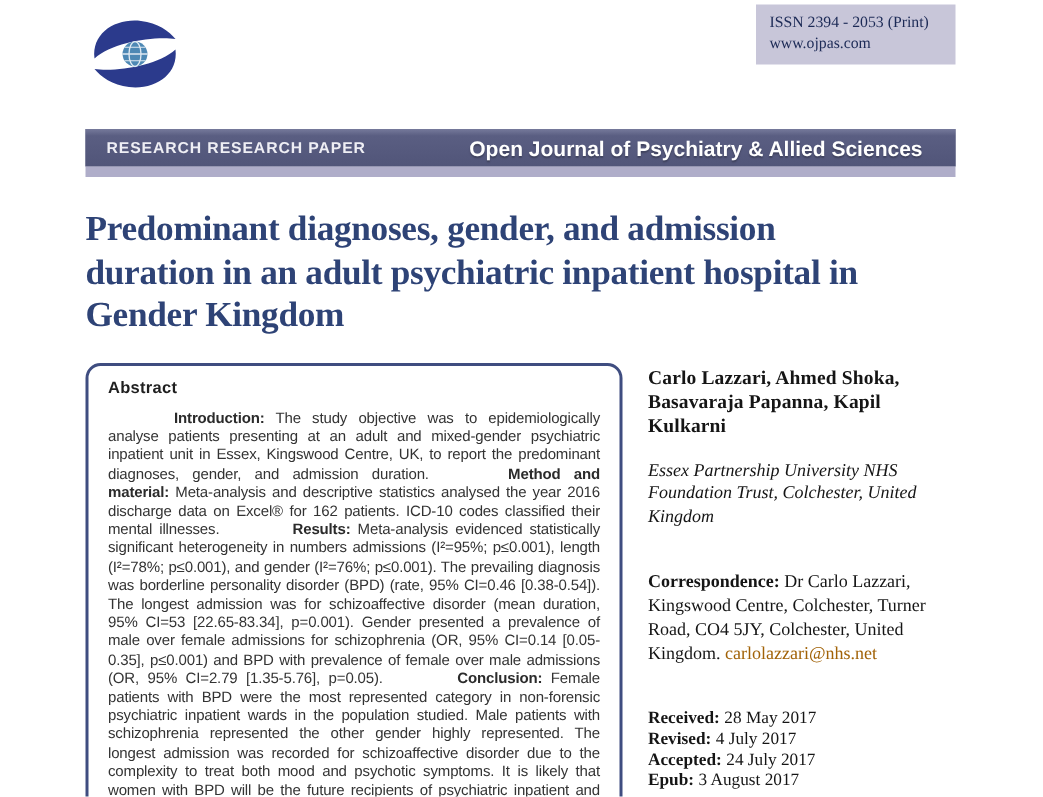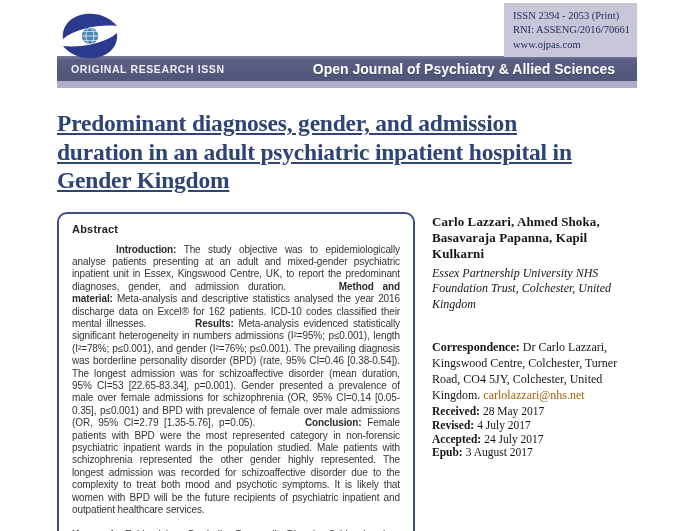--- a/index.html
+++ b/index.html
@@ -3,21 +3,21 @@
 <meta charset="utf-8">
 <style>
   html,body{margin:0;padding:0;}
   body{
     width:695px;height:531px;position:relative;overflow:hidden;
     background:#ffffff;font-family:"Liberation Sans",sans-serif;
   }
   .page{position:absolute;left:57px;top:0;width:580px;}
 
   
-  .masthead{position:relative;height:56px;}
+  .masthead{position:relative;height:86px;}
   .logo{position:absolute;left:2px;top:9px;width:62px;height:54px;}
   .issn-box{
     position:absolute;right:0;top:3px;width:117px;
     background:#c8c6d9;padding:6px 7px 5px 9px;
     font-family:"Liberation Serif",serif;font-size:10.5px;line-height:14.4px;
     color:#1c2a56;
   }
   .issn-box .site{color:#1c2a56;text-decoration:none;}
 
   
@@ -34,21 +34,21 @@
     font-size:14px;font-weight:bold;color:#ffffff;padding-right:22px;white-space:nowrap;
     text-shadow:0 1px 1px rgba(0,0,0,.25);
   }
   .band-strip{height:7px;background:#afadc9;}
 
   
   .title{
     margin-top:21px;font-family:"Liberation Serif",serif;font-weight:bold;
     font-size:23.5px;line-height:28.5px;color:#2e4376;letter-spacing:-.2px;
   }
-  .title-line{white-space:nowrap;text-decoration:underline;}
+  .title-line{white-space:nowrap;}
 
   
   .columns{display:flex;margin-top:17px;gap:17px;align-items:flex-start;}
 
   .abstract-box{
     width:358px;box-sizing:border-box;flex:0 0 358px;
     border:2px solid #3f4d80;border-radius:10px;
     padding:9px 13px 11px;background:#ffffff;
   }
   .abstract-heading{font-size:11px;font-weight:bold;color:#1f1f1f;letter-spacing:.2px;}
@@ -57,24 +57,24 @@
     color:#333333;letter-spacing:-.1px;
   }
   .abstract-text b{color:#2b2b2b;margin-left:44px;}
   .keywords{margin-top:13px;font-size:10px;color:#333333;letter-spacing:-.1px;}
 
   .right-col{
     width:205px;flex:0 0 205px;padding-top:2px;
     font-family:"Liberation Serif",serif;color:#151515;
   }
   .authors{font-weight:bold;font-size:13px;line-height:16px;letter-spacing:.1px;}
-  .affiliation{margin-top:4px;font-style:italic;font-size:12px;line-height:15.5px;}
+  .affiliation{margin-top:14px;font-style:italic;font-size:12px;line-height:15.5px;}
   .correspondence{margin-top:27px;font-size:12px;line-height:16px;}
   .correspondence .email{color:#a16207;text-decoration:none;display:inline-block;}
-  .dates{margin-top:2px;font-size:11.5px;line-height:13.8px;}
+  .dates{margin-top:30px;font-size:11.5px;line-height:13.8px;}
   .dates b{margin-right:3px;}
 </style>
 </head>
 <body>
 
 <div class="page">
 
   <div class="masthead">
     <div class="logo">
       <svg viewBox="0 0 60 54" width="62" height="54" aria-hidden="true">
@@ -82,27 +82,26 @@
         <path d="M57,24 C59,41 43,51 26,49 C15,48 7,42 3,37 C17,39 45,35 57,24 Z" fill="#2b3a8c"></path>
         <circle cx="30" cy="27" r="8.3" fill="#4d88b4"></circle>
         <ellipse cx="30" cy="27" rx="4" ry="8.3" fill="none" stroke="#dfe9f2" stroke-width="0.9"></ellipse>
         <line x1="21.7" y1="27" x2="38.3" y2="27" stroke="#dfe9f2" stroke-width="0.9"></line>
         <line x1="23" y1="22.5" x2="37" y2="22.5" stroke="#dfe9f2" stroke-width="0.7"></line>
         <line x1="23" y1="31.5" x2="37" y2="31.5" stroke="#dfe9f2" stroke-width="0.7"></line>
       </svg>
     </div>
     <div class="issn-box">
       <div>ISSN 2394 - 2053 (Print)</div>
-      <div>RNI: ASSENG/2016/70661</div>
       <div class="site">www.ojpas.com</div>
     </div>
   </div>
 
   <div class="band">
-    <span class="band-category">ORIGINAL RESEARCH ISSN</span>
+    <span class="band-category">RESEARCH RESEARCH PAPER</span>
     <span class="band-journal">Open Journal of Psychiatry &amp; Allied Sciences</span>
   </div>
   <div class="band-strip"></div>
 
   <h1 class="title" style="margin-bottom:0;">
     <div class="title-line">Predominant diagnoses, gender, and admission</div>
     <div class="title-line">duration in an adult psychiatric inpatient hospital in</div>
     <div class="title-line">Gender Kingdom</div>
   </h1>
 

